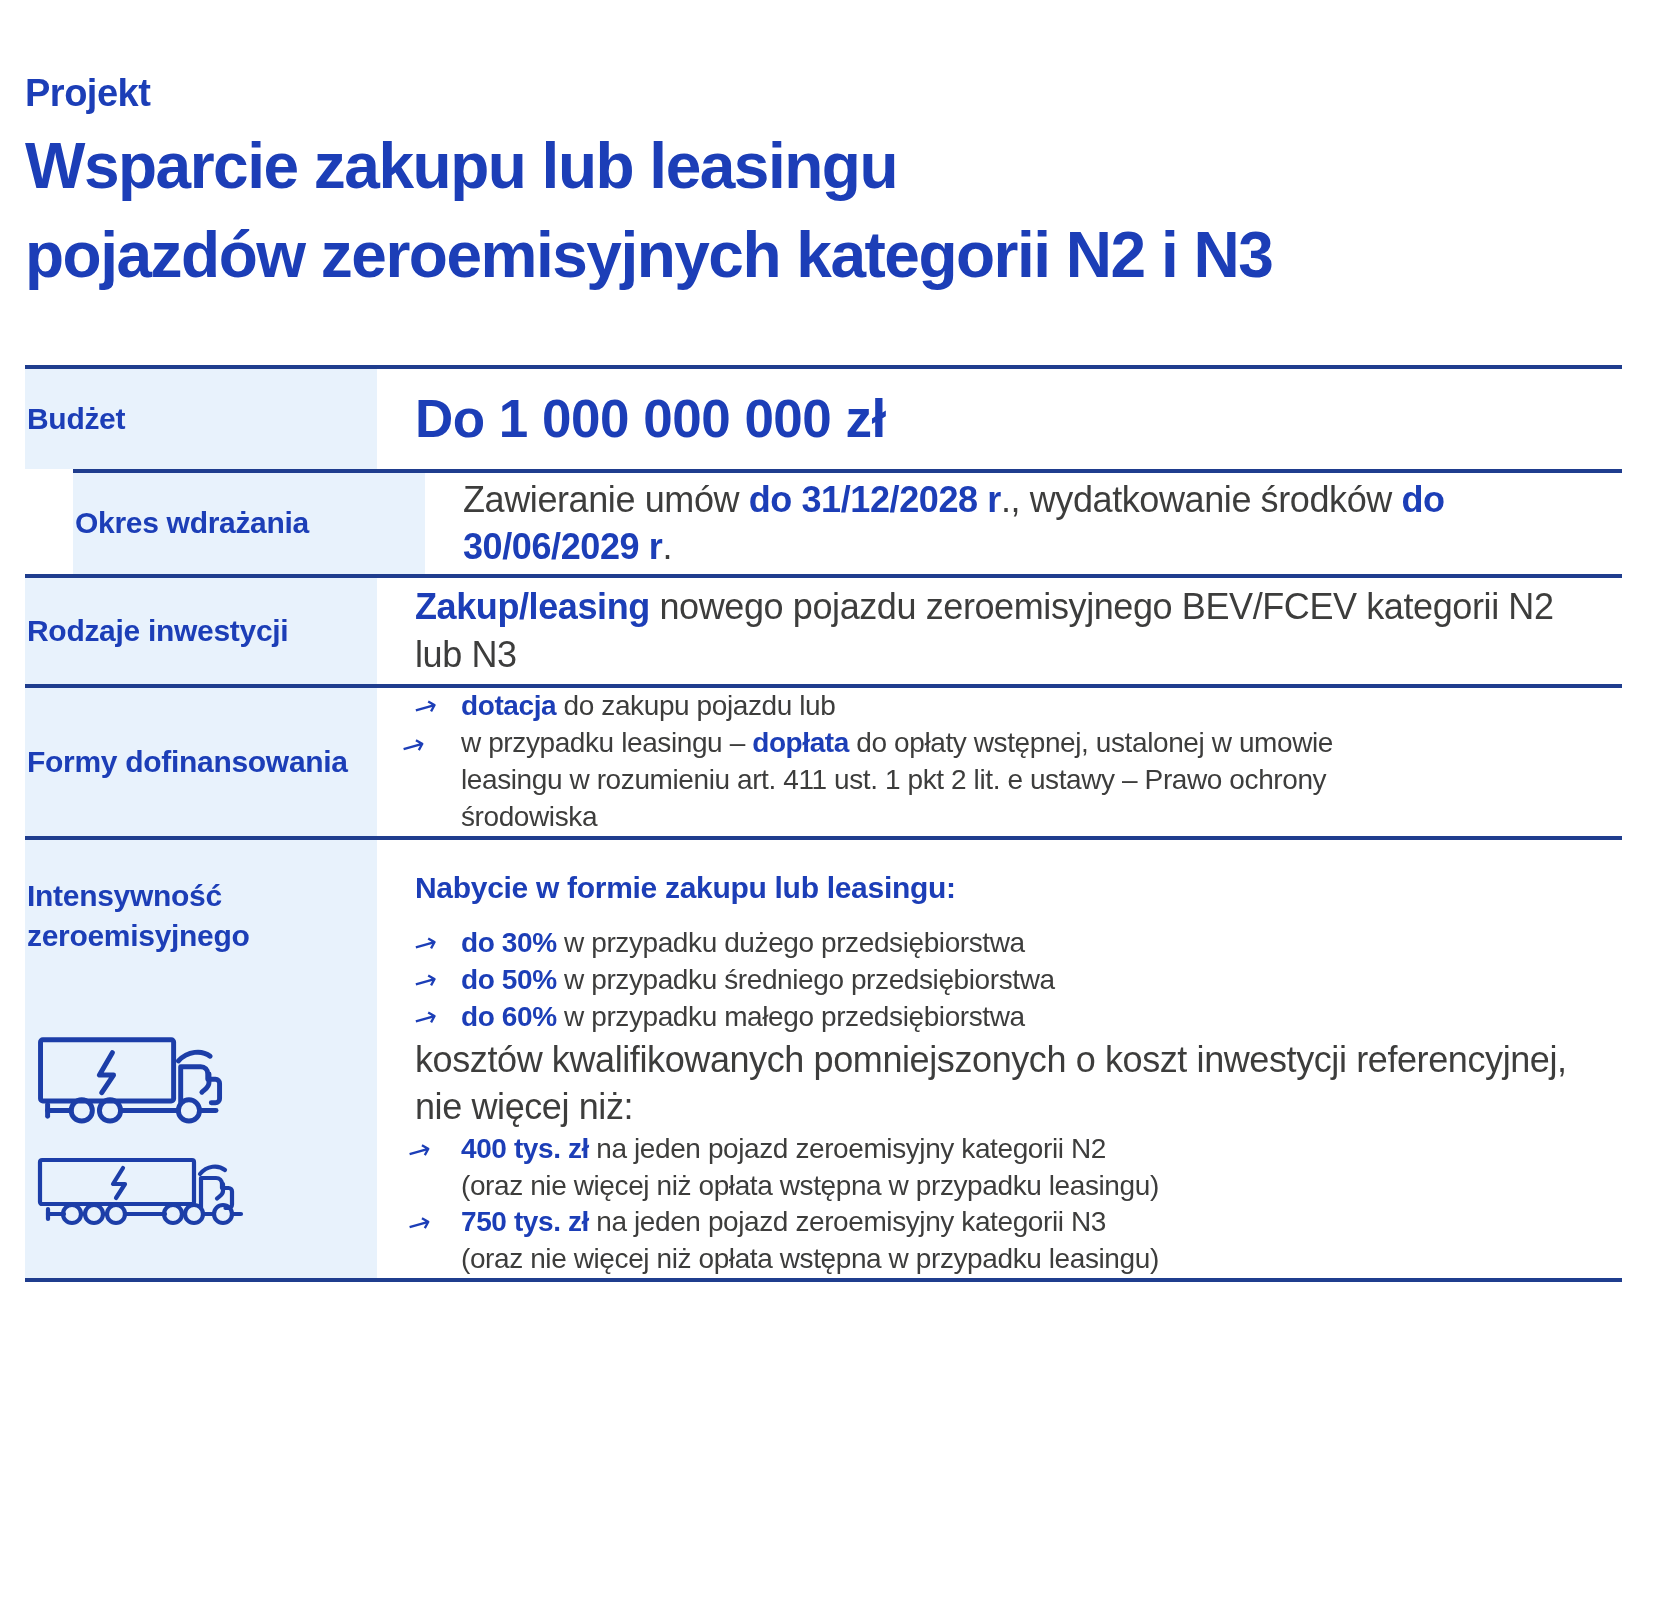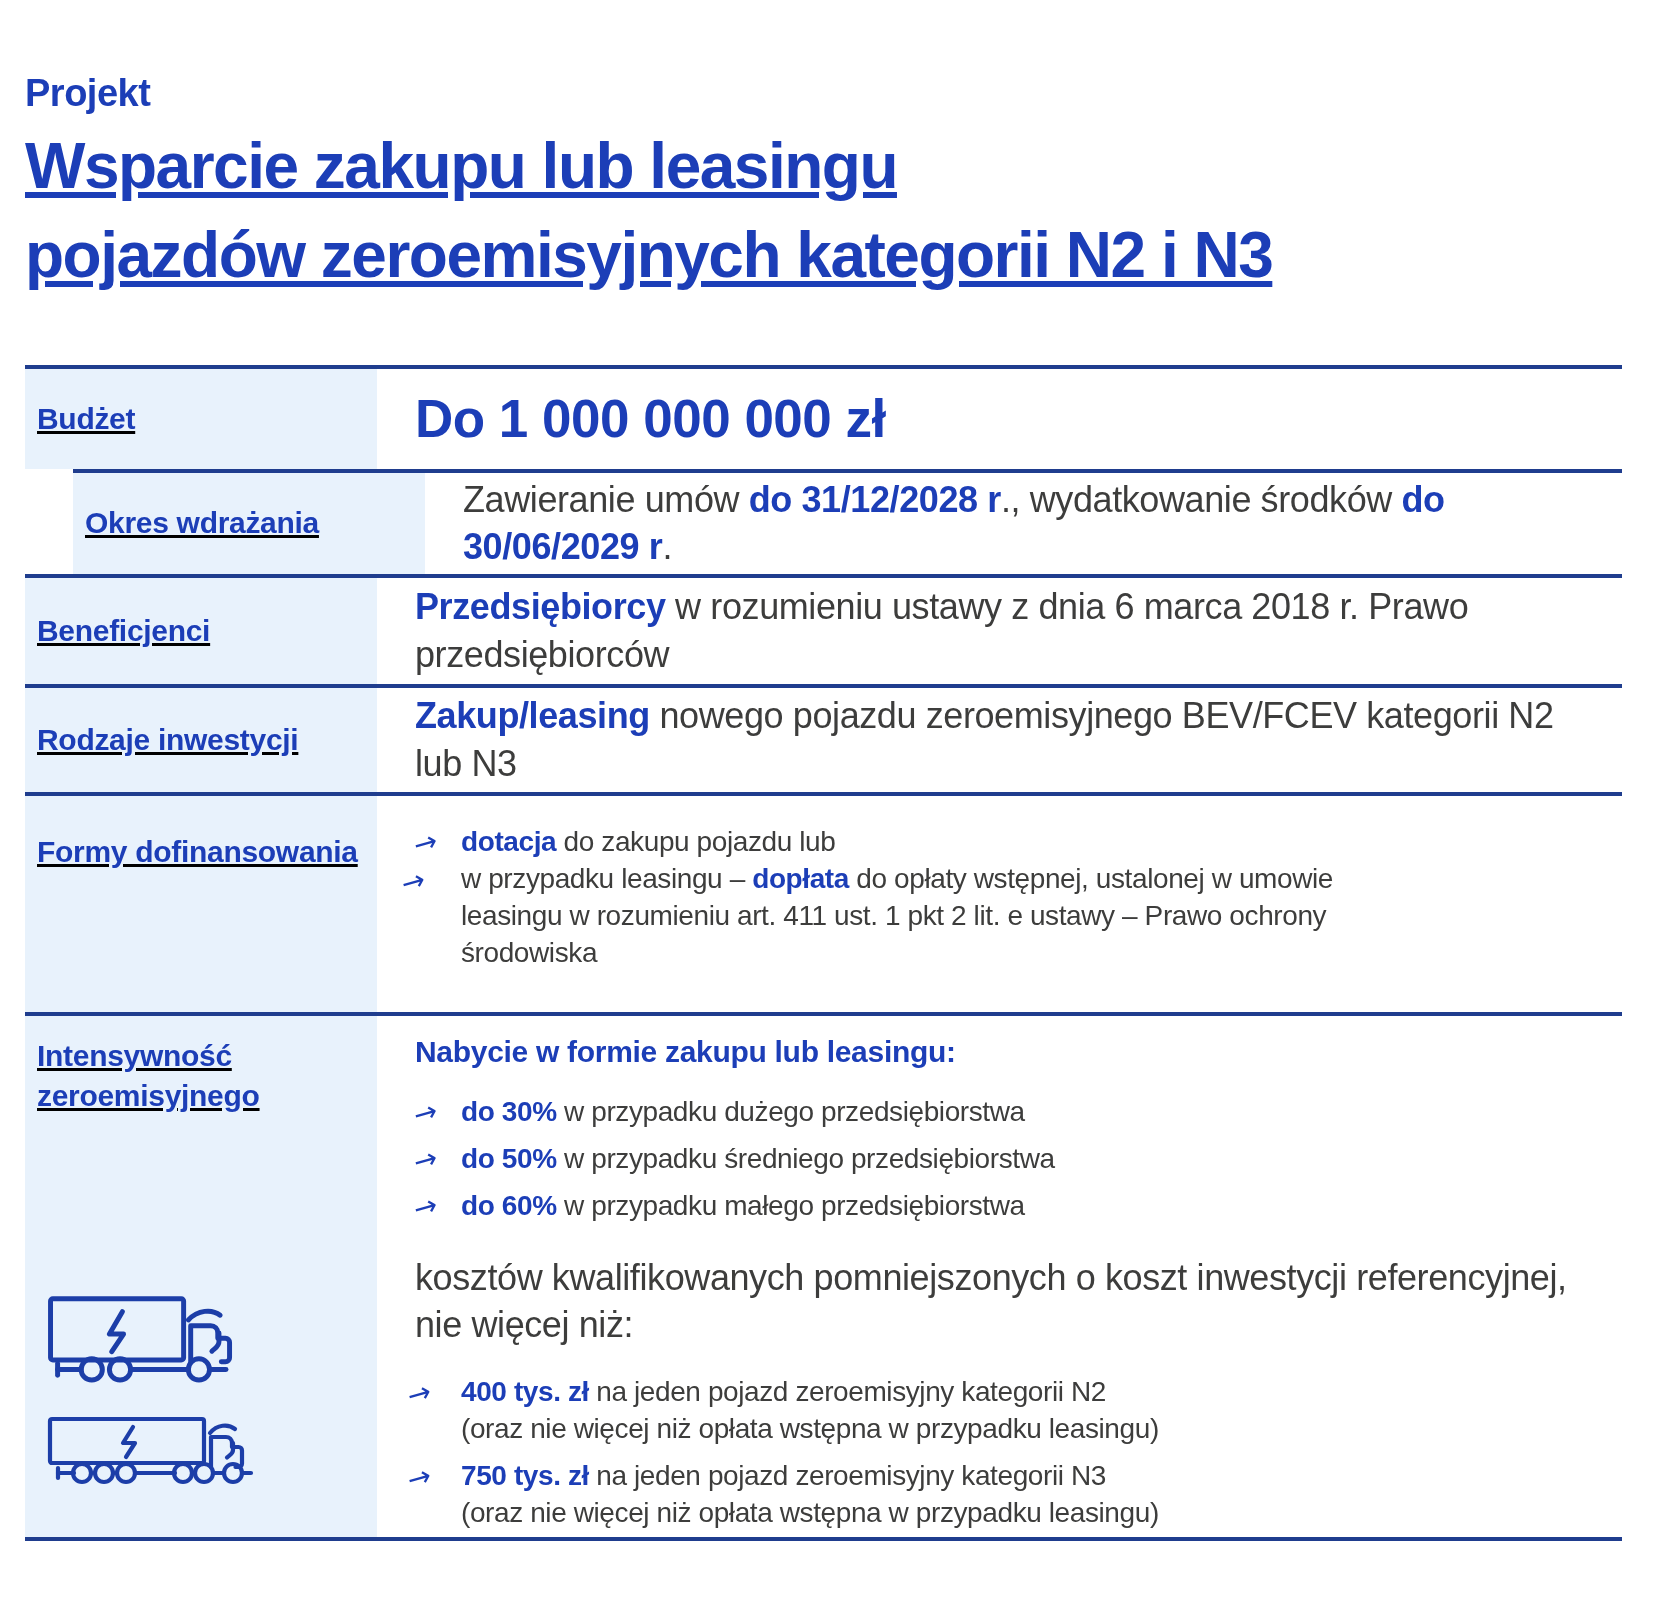--- a/index.html
+++ b/index.html
@@ -6,32 +6,32 @@
     --accent:#1c3eb7;
     --rule:#1f3d8e;
     --text:#3d3d3c;
     --panel:#e8f2fc;
     --icon:#1c3ea8;
   }
   *{margin:0;padding:0;box-sizing:border-box;}
   body{background:#ffffff;font-family:"Liberation Sans","DejaVu Sans",sans-serif;}
   .page{width:1640px;min-height:1600px;background:#ffffff;padding:72px 18px 0 25px;}
   .eyebrow{font-size:38px;font-weight:700;color:var(--accent);letter-spacing:-0.5px;line-height:1.15;}
-  .title{font-size:64px;font-weight:700;color:var(--accent);letter-spacing:-1.5px;line-height:1.4;margin-top:6px;text-decoration:underline;}
+  .title{font-size:64px;font-weight:700;color:var(--accent);letter-spacing:-1.5px;line-height:1.4;margin-top:6px;}
   .info-table{margin-top:64px;}
   .row{display:flex;border-top:4px solid var(--rule);}
   .row:last-child{border-bottom:4px solid var(--rule);}
   .row:nth-child(1){min-height:104px;}
   .row:nth-child(2){min-height:105px;margin-left:48px;}
   .row:nth-child(3){min-height:110px;}
   .row:nth-child(4){min-height:108px;}
   .row:nth-child(5){min-height:220px;}
   .row:nth-child(6){min-height:506px;}
-  .label-cell{flex:0 0 352px;background:var(--panel);padding-left:12px;padding-right:6px;
-              display:flex;flex-direction:column;text-decoration:underline;}
+  .label-cell{flex:0 0 352px;background:var(--panel);padding-left:2px;padding-right:6px;
+              display:flex;flex-direction:column;}
   .content-cell{flex:1;padding-left:38px;padding-right:24px;display:flex;flex-direction:column;}
   .row:nth-child(-n+4) .label-cell,
   .row:nth-child(-n+4) .content-cell{justify-content:center;}
   .row:nth-child(5) .label-cell{padding-top:36px;}
   .row:nth-child(5) .content-cell{padding-top:28px;}
   .row:nth-child(6) .label-cell{padding-top:20px;}
   .row:nth-child(6) .content-cell{padding-top:16px;}
   .label{font-size:30px;font-weight:700;color:var(--accent);line-height:1.33;letter-spacing:-0.3px;}
   .headline{font-size:53px;font-weight:700;color:var(--accent);letter-spacing:-0.5px;line-height:1.1;}
   .subheading{font-size:30px;font-weight:700;color:var(--accent);letter-spacing:-0.3px;line-height:1.3;margin-bottom:18px;}
@@ -65,28 +65,20 @@
         <div class="content-cell">
           <div class="headline"><span class="accent">Do 1 000 000 000 zł</span></div>
         </div>
       </div>
       <div class="row">
         <div class="label-cell">
           <div class="label">Okres wdrażania</div>
         </div>
         <div class="content-cell">
           <div class="paragraph"><span class="normal">Zawieranie umów </span><span class="accent">do 31/12/2028 r</span><span class="normal">., wydatkowanie środków </span><span class="accent">do 30/06/2029 r</span><span class="normal">.</span></div>
-        </div>
-      </div>
-      <div class="row">
-        <div class="label-cell">
-          <div class="label">Beneficjenci</div>
-        </div>
-        <div class="content-cell">
-          <div class="paragraph"><span class="accent">Przedsiębiorcy</span><span class="normal"> w rozumieniu ustawy z dnia 6 marca 2018 r. Prawo przedsiębiorców</span></div>
         </div>
       </div>
       <div class="row">
         <div class="label-cell">
           <div class="label">Rodzaje inwestycji</div>
         </div>
         <div class="content-cell">
           <div class="paragraph"><span class="accent">Zakup/leasing</span><span class="normal"> nowego pojazdu zeroemisyjnego BEV/FCEV kategorii N2 lub N3</span></div>
         </div>
       </div>

